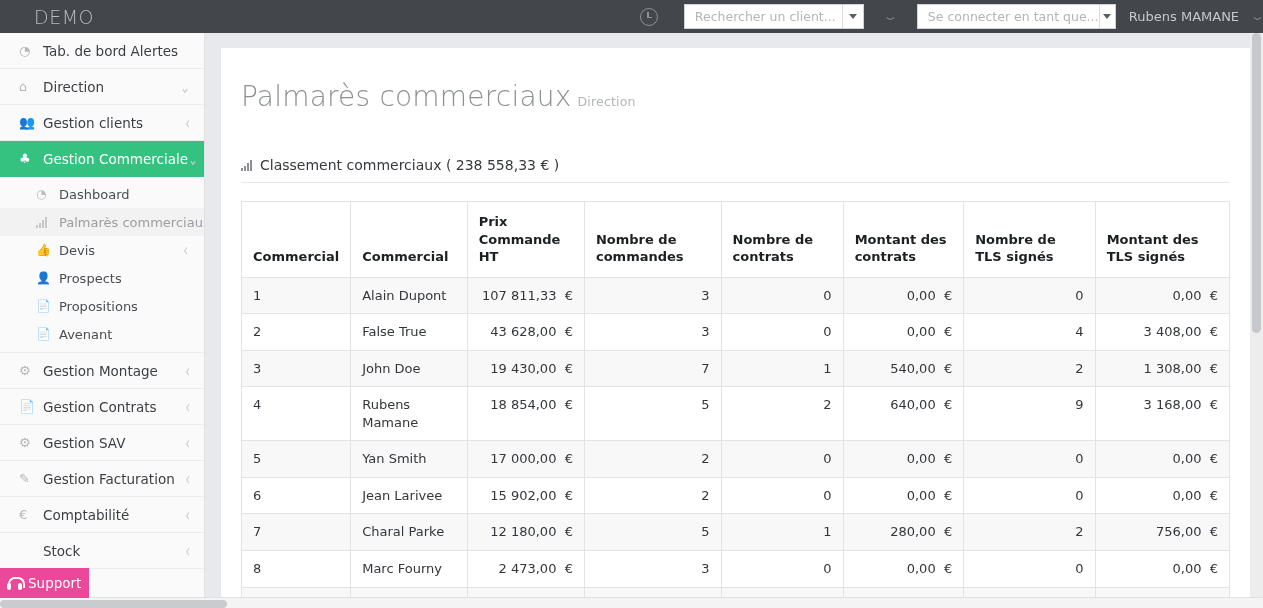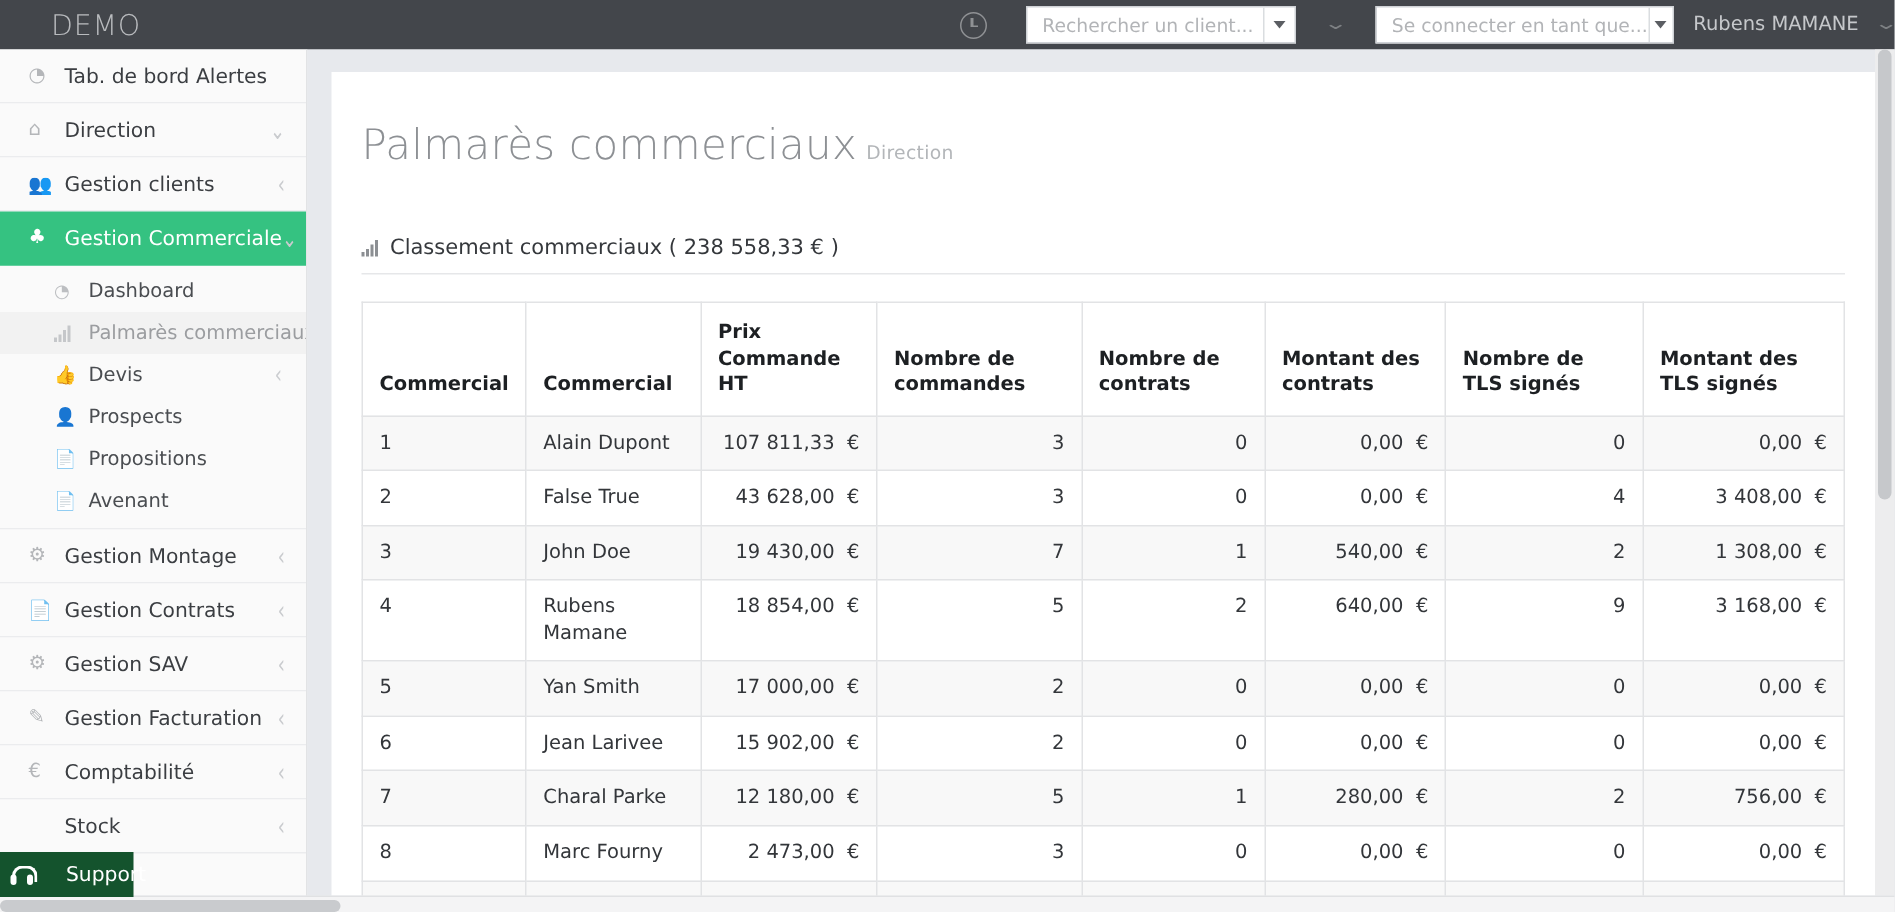--- a/index.html
+++ b/index.html
@@ -159,23 +159,23 @@
   
   .bars { display:inline-flex; align-items: flex-end; height: 11px; gap: 1px; }
   .bars i { width: 2px; background: currentColor; display:block; }
   .bars i:nth-child(1){ height:3px; } .bars i:nth-child(2){ height:5px; }
   .bars i:nth-child(3){ height:8px; } .bars i:nth-child(4){ height:11px; }
 
   
   .support-tab {
     position: absolute; left: 0; bottom: 10px;
     width: 89px; height: 30px;
-    background: #14532d;
+    background: #ec4899;
     color: #fff;
-    display: flex; align-items: center; gap: 22px;
+    display: flex; align-items: center; gap: 6px;
     padding-left: 7px;
     font-size: 13.5px;
     z-index: 40;
   }
   .headset {
     width: 15px; height: 13px; position: relative; flex-shrink: 0;
   }
   .headset::before {
     content:""; position:absolute; left:1px; top:0;
     width: 13px; height: 9px;

